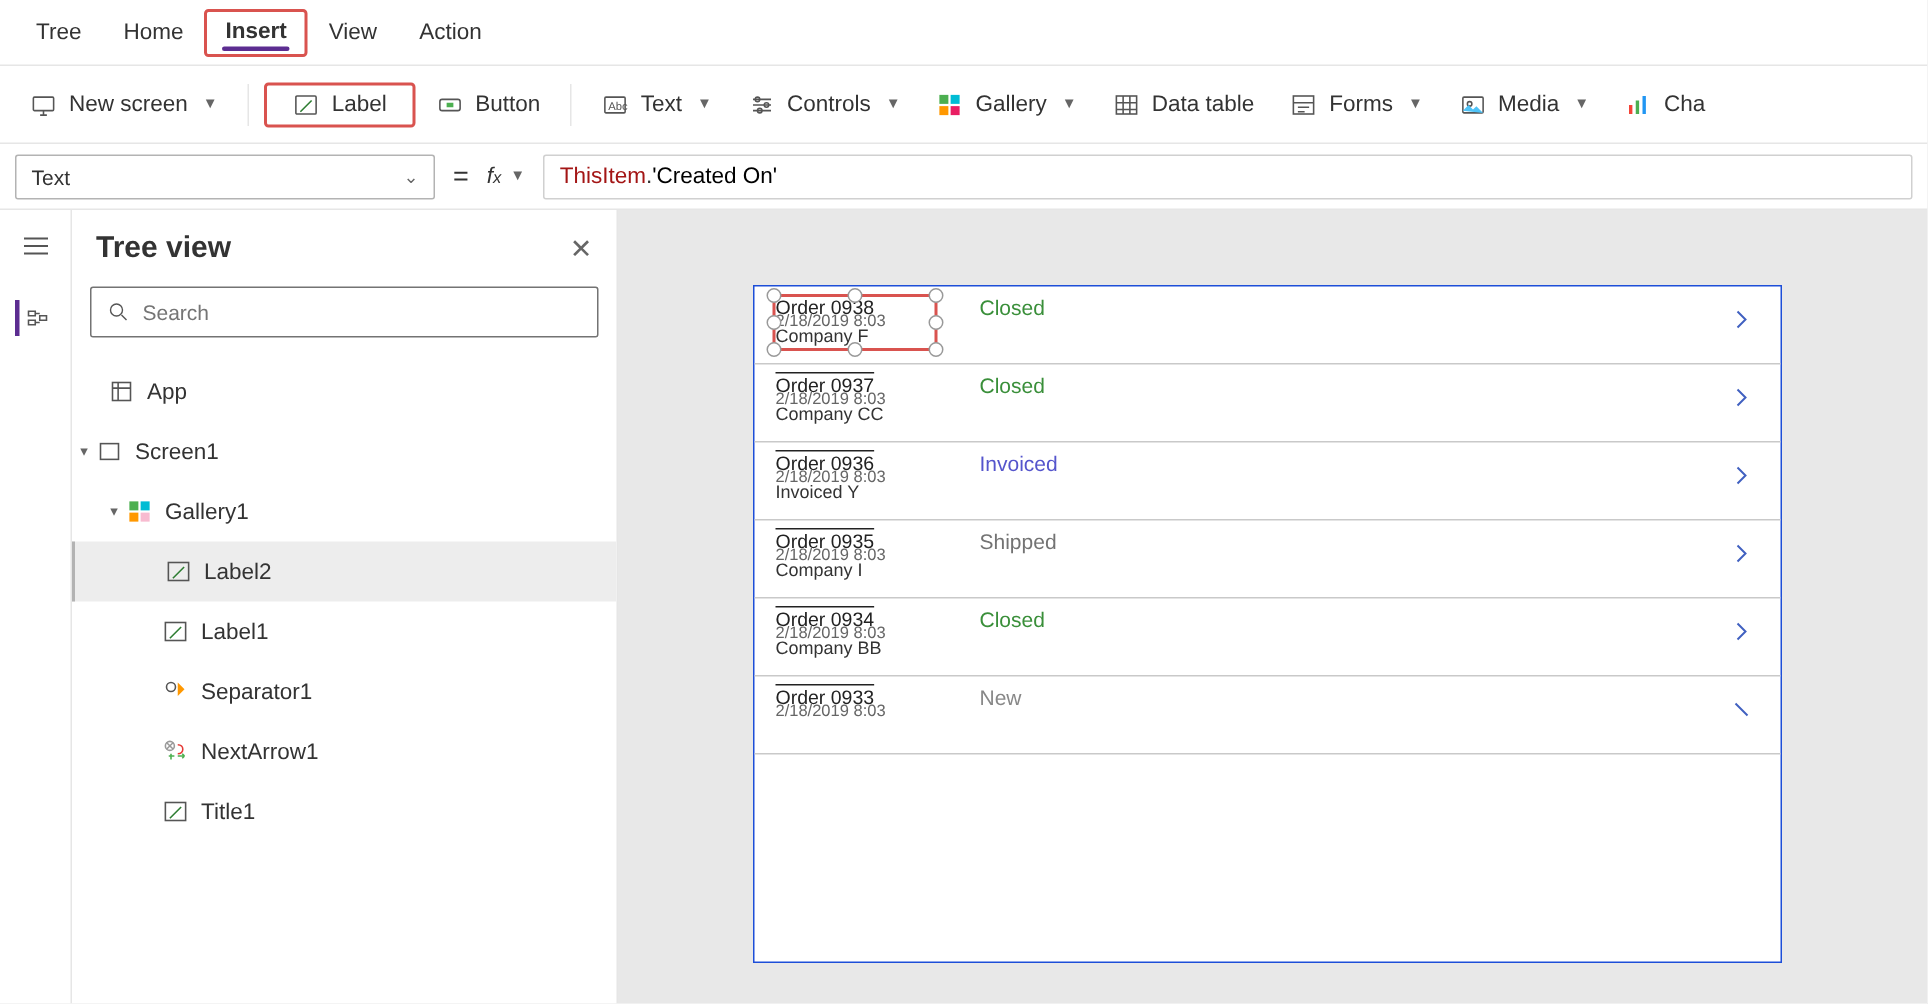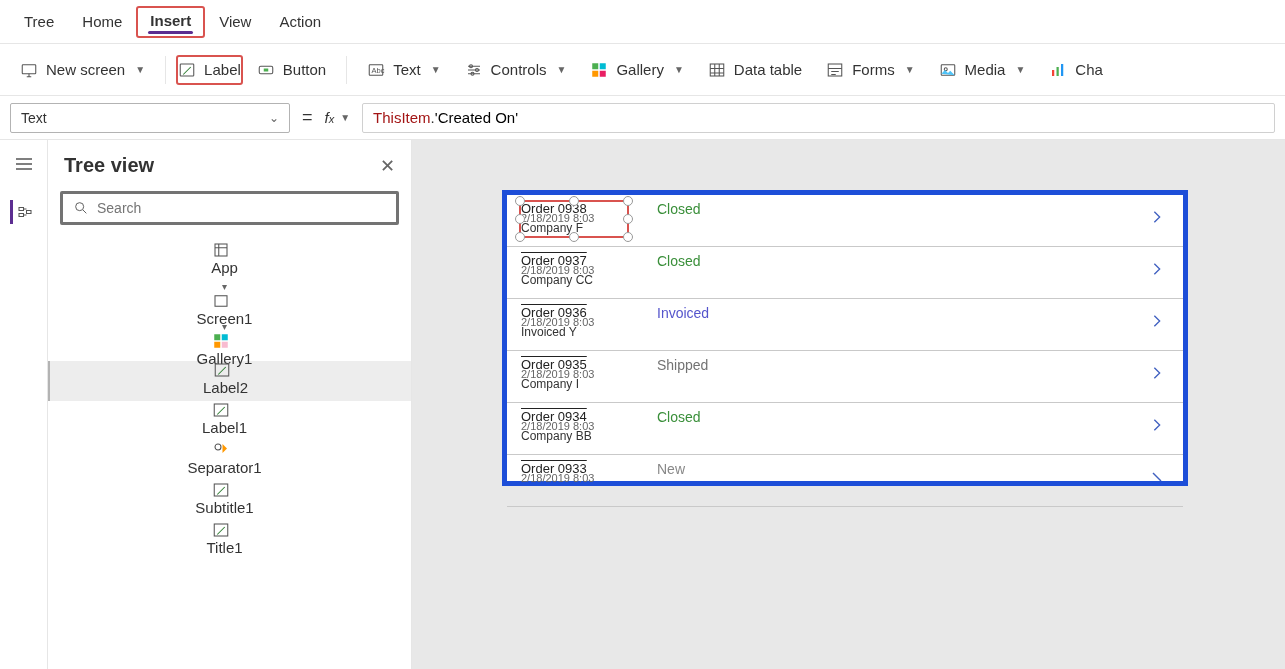--- a/index.html
+++ b/index.html
@@ -10,21 +10,21 @@
   .menubar .item { padding: 6px 14px; font-size: 15px; color: #333; cursor: pointer; }
   .menubar .item.active { font-weight: 600; border: 2px solid #d9534f; border-radius: 3px; padding: 4px 12px; }
   .menubar .item.active::after { content:""; display:block; height:3px; background:#5c2d91; margin:2px -2px -2px -2px; border-radius:2px; }
 
   
   .ribbon { display: flex; align-items: center; height: 52px; border-bottom: 1px solid #e6e6e6; padding: 0 10px; gap: 4px; }
   .rbtn { display: flex; align-items: center; gap: 8px; padding: 6px 10px; font-size: 15px; color: #333; cursor: pointer; border-radius: 3px; }
   .rbtn svg, .rbtn .glyph { width: 18px; height: 18px; }
   .rbtn .chev { font-size: 10px; color: #666; margin-left: 2px; }
   .rdiv { width: 1px; height: 28px; background: #e6e6e6; margin: 0 6px; }
-  .highlight-red { border: 2px solid #d9534f; border-radius: 3px; padding: 4px 0; }
+  .highlight-red { border: 2px solid #d9534f; border-radius: 3px; padding: 4px 17px; }
 
   
   .formula { display:flex; align-items:center; height:44px; border-bottom:1px solid #e6e6e6; padding:0 10px; gap:12px; }
   .propselect { width: 280px; height: 30px; border: 1px solid #b3b3b3; border-radius: 2px; padding: 0 10px; display:flex; align-items:center; justify-content:space-between; background:#fff; cursor:pointer; }
   .propselect .chev { font-size: 12px; color:#666; }
   .eq { font-size: 18px; color:#333; }
   .fx { display:flex; align-items:center; gap:6px; font-style: italic; font-family: "Segoe UI", serif; font-size: 15px; color:#333; cursor:pointer;justify-content:space-between;}
   .fx .chev { font-size:10px; color:#666; }
   .formula-input { flex:1; height:30px; border:1px solid #d0d0d0; border-radius:2px; padding:0 10px; font-family: Consolas, monospace; font-size:15px; display:flex; align-items:center; }
   .tok-this { color:#a31515; }
@@ -34,35 +34,35 @@
   
   .main { display:flex; height: calc(669px - 44px - 52px - 44px); }
   .leftrail { width: 48px; border-right: 1px solid #e6e6e6; display:flex; flex-direction:column; align-items:center; padding-top:12px; gap:24px; }
   .leftrail .railbtn { width:24px; height:24px; display:flex; align-items:center; justify-content:center; cursor:pointer; }
   .leftrail .railbtn.active { border-left: 3px solid #5c2d91; margin-left:-3px; padding-left:3px; }
 
   .treepanel { width: 364px; border-right:1px solid #e6e6e6; display:flex; flex-direction:column; }
   .treeheader { display:flex; align-items:center; justify-content:space-between; padding: 14px 16px 8px 16px; }
   .treeheader h2 { font-size: 20px; font-weight:600; }
   .treeheader .close { font-size:18px; color:#666; cursor:pointer; }
-  .searchbox { margin: 6px 12px 12px 12px; height:34px; border:3px solid #737373; border-radius:2px; display:flex; align-items:center; padding:0 10px; gap:8px; }
+  .searchbox { margin: 6px 12px 12px 12px; height:34px; border:1px solid #737373; border-radius:2px; display:flex; align-items:center; padding:0 10px; gap:8px; }
   .searchbox input { border:none; outline:none; flex:1; font-size:14px; color:#666; background:transparent; }
   .searchbox svg { width:16px; height:16px; }
 
   .tree { padding: 4px 0; overflow:auto; }
-  .tnode { display:flex; align-items:center; height:40px; padding-right:10px; cursor:pointer;flex-direction:column; }
+  .tnode { display:flex; align-items:center; height:40px; padding-right:10px; cursor:pointer; }
   .tnode.selected { background:#ededed; border-left:2px solid #b3b3b3; }
   .tnode .pad { display:inline-block; }
   .tnode .caret { width:16px; text-align:center; font-size:10px; color:#666; }
   .tnode .ticon { width:18px; height:18px; margin-right:8px; display:flex; align-items:center; justify-content:center; }
   .tnode .tlabel { font-size:15px; color:#333; }
 
   
   .canvas { flex:1; background:#e8e8e8; position:relative; }
-  .phone { position:absolute; left:90px; top:50px; width:686px; height:296px; background:#fff; border:5px solid #1d4ed8; }
+  .phone { position:absolute; left:90px; top:50px; width:686px; height:452px; background:#fff; border:1px solid #1d4ed8; }
   .gallery-row { display:flex; align-items:flex-start; border-bottom:1px solid #c9c9c9; padding:8px 14px 8px 14px; height:52px; position:relative; }
   .gallery-row .col1 { width:120px; }
   .gallery-row .title { font-size:13px; color:#222; line-height:12px; font-weight:400; text-decoration: overline; }
   .gallery-row .title2 { font-size:11px; color:#666; line-height:11px; margin-top:-2px; }
   .gallery-row .subtitle { font-size:12px; color:#333; line-height:12px; margin-top:-2px; }
   .gallery-row .status { font-size:14px; position:absolute; left:150px; top:6px; }
   .status.closed { color:#3a8f3a; }
   .status.invoiced { color:#5555cc; }
   .status.shipped { color:#737373; }
   .status.new { color:#888; }
@@ -292,31 +292,34 @@
           <span class="pad" style="width:60px"></span>
           <span class="ticon">
             <svg viewBox="0 0 24 24">
               <circle cx="8" cy="8" r="4"></circle>
               <path d="M14 4 L20 10 L14 16 Z" fill="#ff9800" stroke="none"></path>
             </svg>
           </span>
           <span class="tlabel">Separator1</span>
         </div>
 
-
       <div class="tnode">
           <span class="pad" style="width:60px"></span>
           <span class="ticon">
             <svg viewBox="0 0 24 24">
-              <rect x="3" y="4" width="18" height="16"></rect>
-              <path d="M7 18 L17 8" stroke="#2e7d32"></path>
-            </svg>
-          </span>
-          <span class="tlabel">Subtitle1</span>
-        </div>
+              <circle cx="7" cy="7" r="4" stroke="#999"></circle>
+              <path d="M4 4 L10 10 M10 4 L4 10" stroke="#999"></path>
+              <path d="M14 6 C20 6 20 14 14 14" stroke="#e53935"></path>
+              <path d="M6 16 h5 M8 14 v5" stroke="#4caf50"></path>
+              <path d="M14 16 l6 0 M20 16 l-2 -2 M20 16 l-2 2" stroke="#4caf50"></path>
+            </svg>
+          </span>
+          <span class="tlabel">NextArrow1</span>
+        </div>
+
 
       <div class="tnode">
           <span class="pad" style="width:60px"></span>
           <span class="ticon">
             <svg viewBox="0 0 24 24">
               <rect x="3" y="4" width="18" height="16"></rect>
               <path d="M7 18 L17 8" stroke="#2e7d32"></path>
             </svg>
           </span>
           <span class="tlabel">Title1</span>

